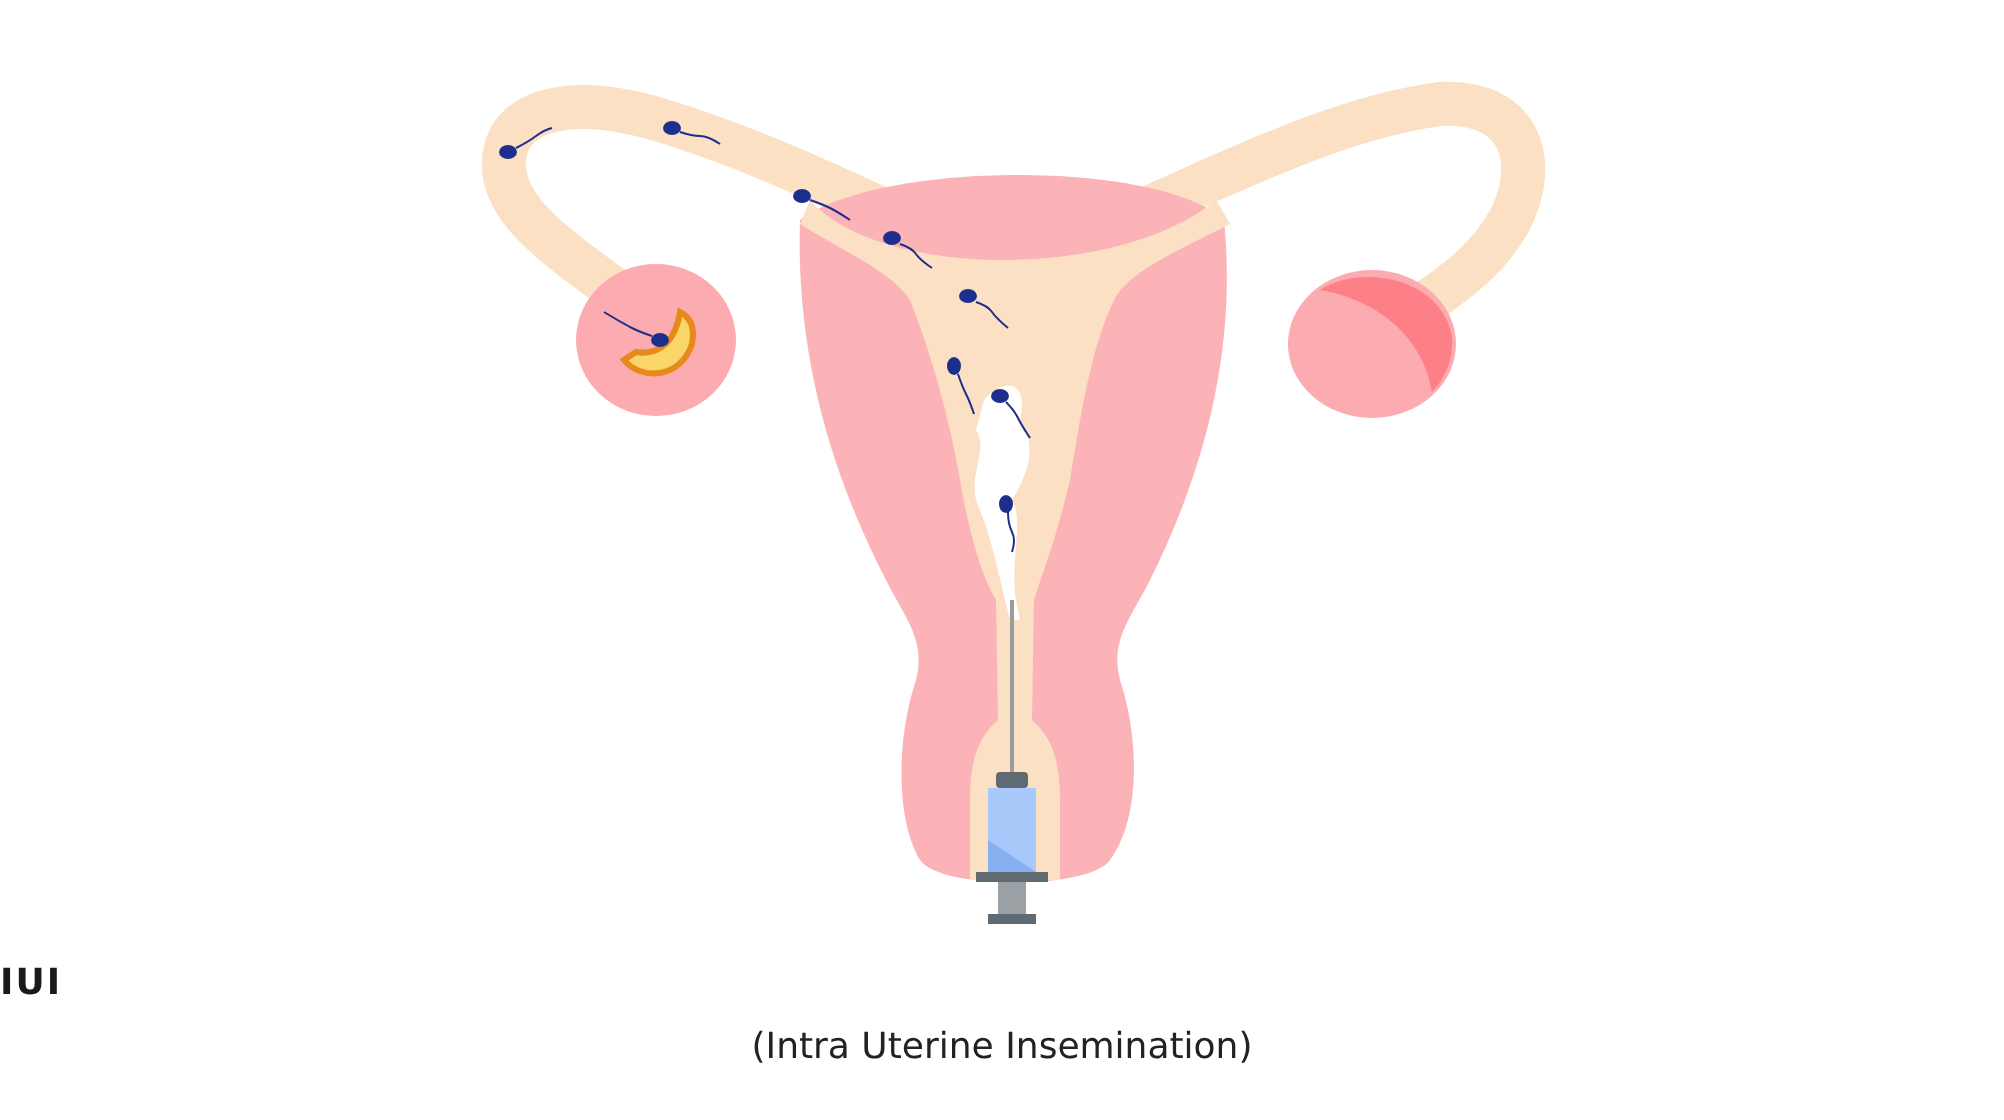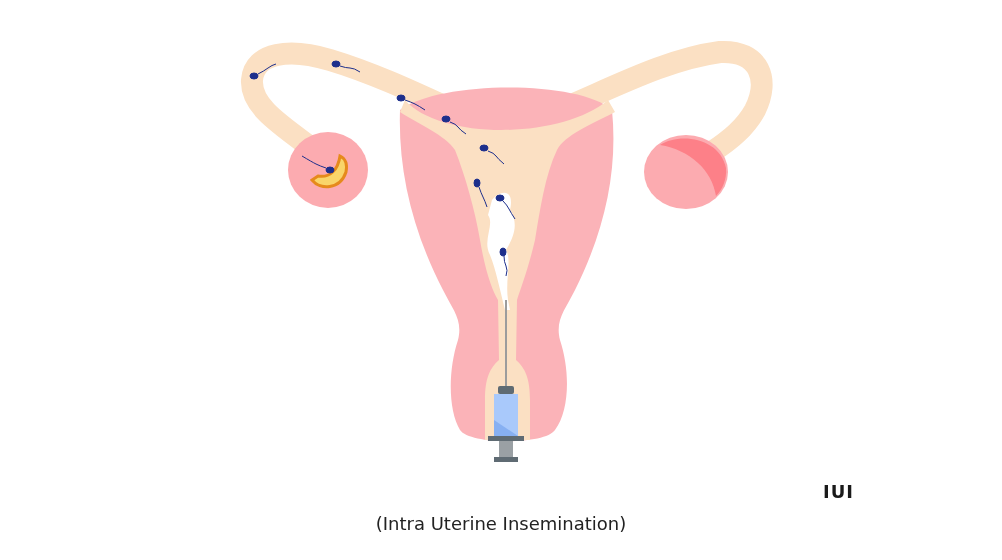--- a/index.html
+++ b/index.html
@@ -1,18 +1,18 @@
 <!DOCTYPE html>
 <html><head>
   <meta charset="utf-8">
   <style>
     html, body { margin: 0; padding: 0; background: #ffffff; }
     body { width: 1002px; height: 560px; position: relative; overflow: hidden; font-family: "DejaVu Sans", sans-serif; }
     #illustration { position: absolute; left: 0; top: 0; width: 1002px; height: 560px; }
-    .caption-title { position: absolute; left: 0; width: 854px; top: 481px; text-align: right; font-size: 18px; font-weight: bold; color: #1a1a1a; letter-spacing: 1px; }
+    .caption-title { position: absolute; left: 0; width: 854px; top: 481px; text-align: left; font-size: 18px; font-weight: bold; color: #1a1a1a; letter-spacing: 1px; }
     .caption-sub { position: absolute; left: 0; width: 1002px; top: 513px; text-align: center; font-size: 18px; color: #222222; }
   </style>
 </head>
 <body>
 
 <svg id="illustration" viewBox="0 0 1002 560" xmlns="http://www.w3.org/2000/svg">
 
   <path d="M 330 162 C 290 130, 250 110, 252 80 C 254 52, 290 48, 330 60 C 380 75, 430 100, 470 118" fill="none" stroke="#fbe0c3" stroke-width="22" stroke-linecap="round"></path>
   <path d="M 540 118 C 600 95, 660 60, 720 52 C 760 50, 770 80, 755 110 C 745 128, 730 140, 712 152" fill="none" stroke="#fbe0c3" stroke-width="22" stroke-linecap="round"></path>
 

